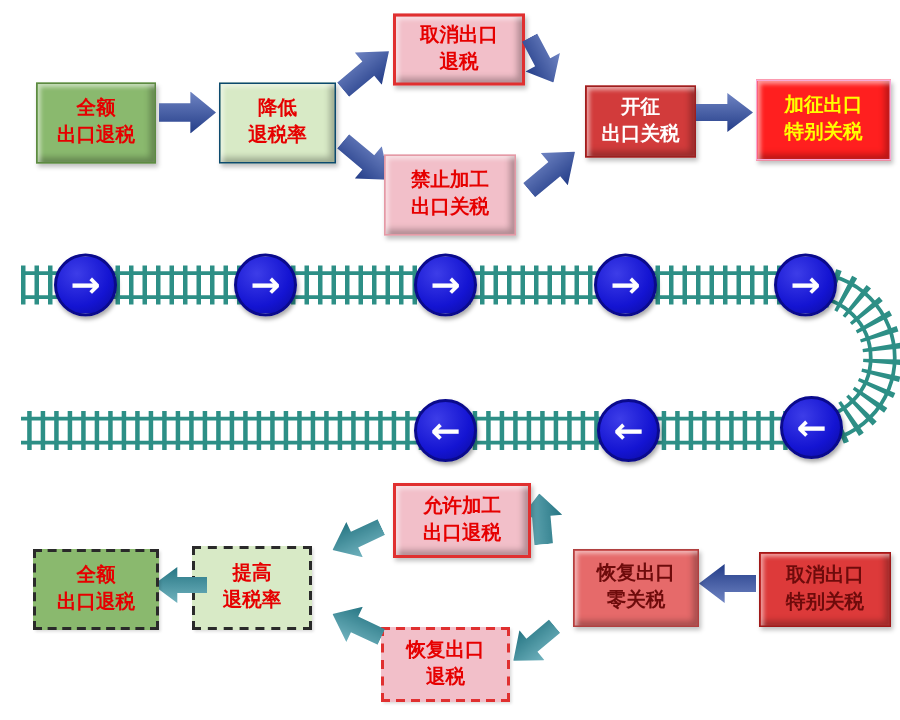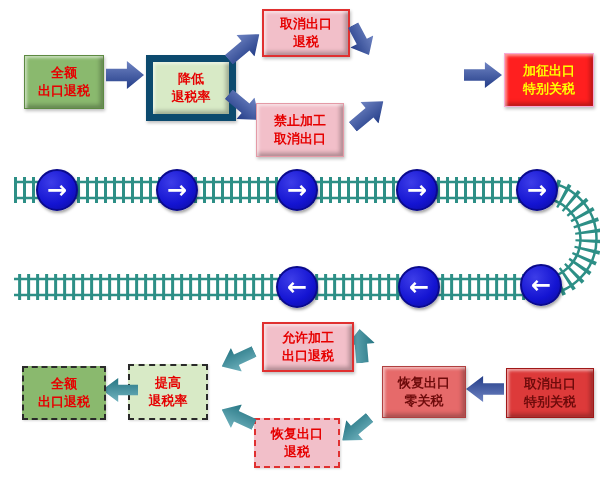--- a/index.html
+++ b/index.html
@@ -7,21 +7,21 @@
     position:relative;width:600px;height:480px;overflow:hidden;background:#ffffff;
     font-family:"DejaVu Sans","Liberation Sans",sans-serif;
   }
   .node{
     position:absolute;display:flex;align-items:center;justify-content:center;
     text-align:center;white-space:pre-line;font-weight:bold;font-size:13px;line-height:1.4;
     box-shadow:inset 2px 2px 3px rgba(255,255,255,.55), inset -3px -3px 4px rgba(0,0,0,.28), 1px 2px 3px rgba(0,0,0,.25);
   }
   .node.flat{box-shadow:1px 1px 2px rgba(0,0,0,.15);}
   .g-dark{background:var(--green_dark);color:var(--text_red);border:1px solid #5d8a42;}
-  .g-light{background:var(--green_light);color:var(--text_red);border:7px solid #0c4a6e;}
+  .g-light{background:var(--green_light);color:var(--text_red);border:1px solid #0c4a6e;}
   .pinkbox{background:var(--pink);color:var(--text_red);border:1px solid #e49aa6;}
   .border-red{border:2px solid #e03030;}
   .dash-red{border:2px dashed #e03030;}
   .dash-dark{border:2px dashed #2a2a2a;}
   .red-mid{background:var(--red_mid);color:var(--text_white);border:1px solid #9c1f1f;}
   .red-bright{background:var(--red_bright);color:var(--text_yellow);border:1px solid #f9a8d4;}
   .red-soft{background:var(--red_soft);color:var(--text_darkred);border:1px solid #b04040;}
   .red-cancel{background:var(--red_cancel);color:var(--text_darkred);border:1px solid #a01818;}
   .barrow{
     position:absolute;
@@ -56,25 +56,27 @@
   <div class="node g-light" style="left:146px;top:55px;width:76px;height:52px">降低
 退税率</div>
 
   <div class="barrow blue" style="left:224px;top:33px;width:40px;height:28px;transform:rotate(-40deg)"></div>
   <div class="barrow blue" style="left:224px;top:93px;width:40px;height:28px;transform:rotate(40deg)"></div>
 
   <div class="node pinkbox border-red" style="left:262px;top:9px;width:84px;height:44px">取消出口
 退税</div>
 
   <div class="node pinkbox" style="left:256px;top:103px;width:86px;height:52px">禁止加工
-取消出口</div>
+出口关税</div>
 
   <div class="barrow blue" style="left:344px;top:27px;width:34px;height:26px;transform:rotate(62deg)"></div>
   <div class="barrow blue" style="left:348px;top:100px;width:40px;height:28px;transform:rotate(-40deg)"></div>
 
+  <div class="node red-mid" style="left:390px;top:57px;width:72px;height:46px">开征
+出口关税</div>
 
   <div class="barrow blue" style="left:464px;top:62px;width:38px;height:26px"></div>
 
   <div class="node red-bright" style="left:504px;top:53px;width:88px;height:52px">加征出口
 特别关税</div>
 
   <svg class="rail" viewBox="0 0 600 150" aria-hidden="true">
     <path class="ties" d="M14,30 H540 A48.5,48.5 0 0 1 540,127 H14"></path>
     <path class="railline" d="M14,22 H540 A56.5,56.5 0 0 1 540,135 H14"></path>
     <path class="railline" d="M14,38 H540 A40.5,40.5 0 0 1 540,119 H14"></path>

